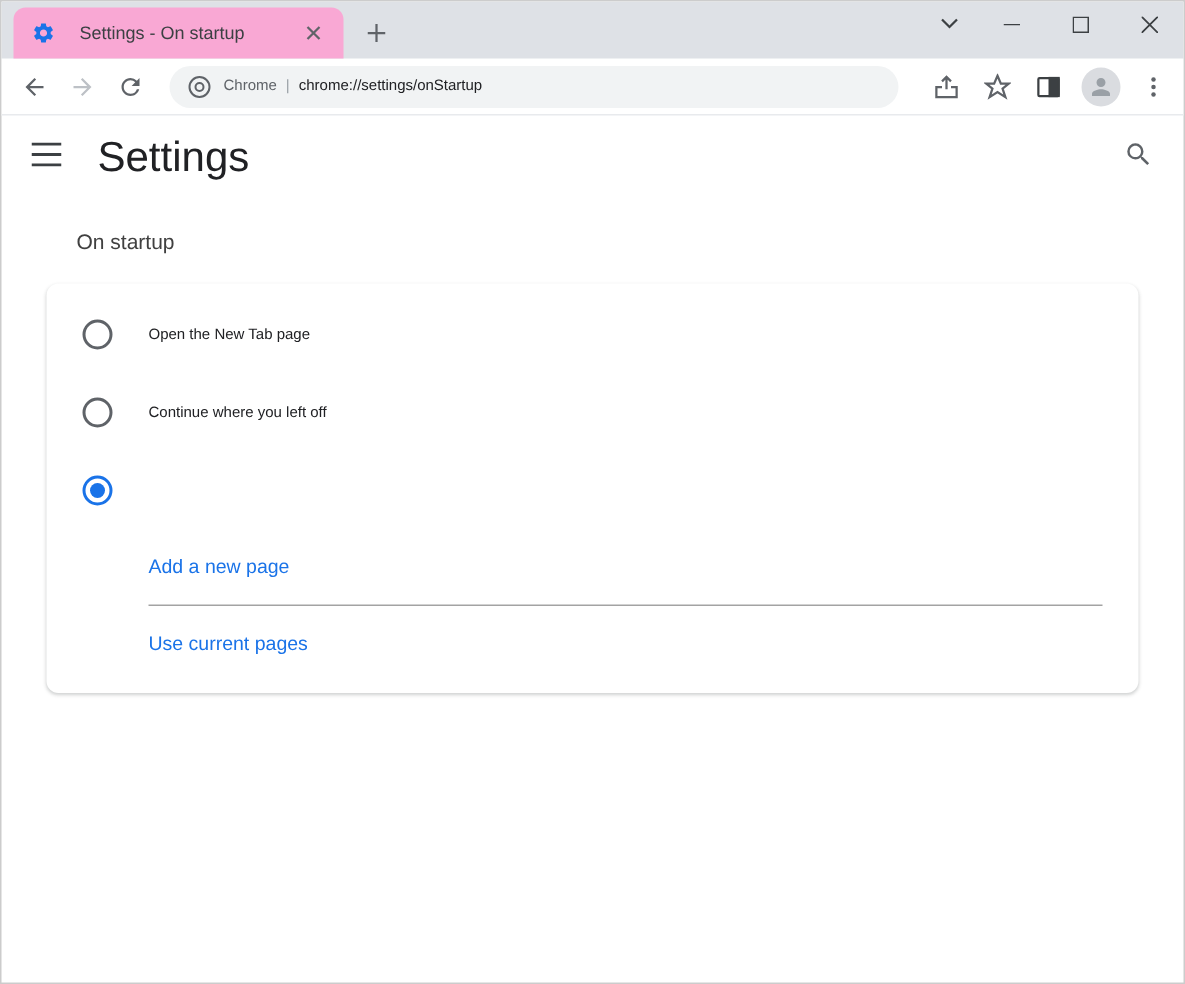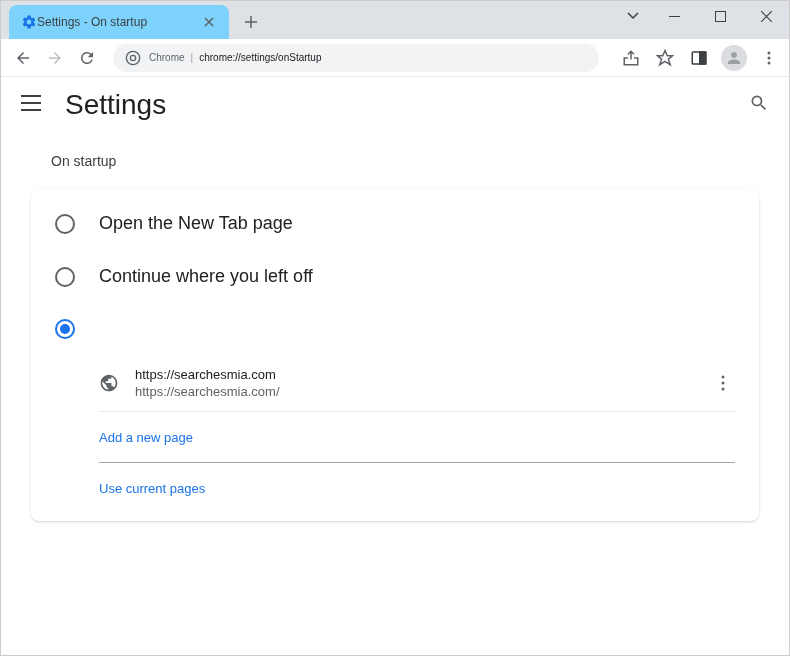--- a/index.html
+++ b/index.html
@@ -1,19 +1,19 @@
 <!DOCTYPE html>
 <html><head>
   <meta charset="utf-8">
   <style>
     * { margin: 0; padding: 0; box-sizing: border-box; font-family: 'Segoe UI', Arial, sans-serif; }
     body { width: 790px; height: 656px; background: #fff; overflow: hidden; border: 1px solid #ccc; }
     
     .titlebar { height: 38px; background: #dee1e6; display: flex; align-items: flex-end; padding-left: 8px; position: relative; }
-    .tab { background: #7dd3fc; height: 34px; border-radius: 8px 8px 0 0; display: flex; align-items: center; padding: 0 12px; gap: 0; min-width: 220px; }
+    .tab { background: #f9a8d4; height: 34px; border-radius: 8px 8px 0 0; display: flex; align-items: center; padding: 0 12px; gap: 16px; min-width: 220px; }
     .tab-favicon { width: 16px; height: 16px; }
     .tab-title { font-size: 12px; color: #3c4043; flex: 1; white-space: nowrap; overflow: hidden; }
     .tab-close { width: 16px; height: 16px; display: flex; align-items: center; justify-content: center; cursor: pointer; color: #5f6368; }
     .new-tab { width: 28px; height: 28px; display: flex; align-items: center; justify-content: center; margin-left: 8px; margin-bottom: 3px; cursor: pointer; color: #5f6368; }
     .window-controls { position: absolute; right: 0; top: 0; display: flex; height: 30px; }
     .window-btn { width: 46px; display: flex; align-items: center; justify-content: center; color: #3c4043; cursor: pointer; }
     .window-btn.dropdown { width: 36px; }
     
     .toolbar { height: 38px; background: #fff; display: flex; align-items: center; padding: 0 8px; gap: 4px; border-bottom: 1px solid #e8eaed; }
     .nav-btn { width: 28px; height: 28px; display: flex; align-items: center; justify-content: center; color: #5f6368; cursor: pointer; border-radius: 50%; }
@@ -33,21 +33,21 @@
     .settings-title { font-size: 28px; font-weight: 500; color: #202124; }
     .search-btn { margin-left: auto; cursor: pointer; color: #5f6368; }
     
     .content { padding: 20px 30px; }
     .section-title { font-size: 14px; color: #404040; margin-bottom: 20px; padding-left: 20px; }
     .card { background: #fff; border-radius: 8px; box-shadow: 0 1px 2px rgba(60,64,67,0.15), 0 1px 3px rgba(60,64,67,0.1); padding: 8px 0; }
     .radio-row { display: flex; align-items: center; padding: 16px 24px; gap: 24px; cursor: pointer; }
     .radio { width: 20px; height: 20px; border: 2px solid #5f6368; border-radius: 50%; position: relative; flex-shrink: 0; }
     .radio.selected { border-color: #1a73e8; }
     .radio.selected::after { content: ''; position: absolute; width: 10px; height: 10px; background: #1a73e8; border-radius: 50%; top: 3px; left: 3px; }
-    .radio-label { font-size: 18px; color: #202124; }
+    .radio-label { font-size: 10px; color: #202124; }
     
     .page-list { padding-left: 68px; padding-right: 24px; }
     .page-item { display: flex; align-items: center; padding: 12px 0; border-bottom: 1px solid #e8eaed; gap: 16px; position: relative; }
     .page-icon { width: 20px; height: 20px; color: #5f6368; flex-shrink: 0; }
     .page-info { flex: 1; display: flex; flex-direction: column; gap: 2px; }
     .page-title-text { font-size: 13px; color: #202124; }
     .page-url { font-size: 13px; color: #5f6368; }
     .page-more { cursor: pointer; color: #5f6368; width: 24px; display: flex; justify-content: center; }
     
     .link-row { padding: 16px 0; border-bottom: 1px solid #a3a3a3; }
@@ -181,38 +181,20 @@
       <div class="radio-label">Open the New Tab page</div>
     </div>
     <div class="radio-row">
       <div class="radio"></div>
       <div class="radio-label">Continue where you left off</div>
     </div>
     <div class="radio-row">
       <div class="radio selected"></div>
     </div>
     <div class="page-list">
-      <div class="page-item">
-        <span class="page-icon">
-          <svg width="20" height="20" viewBox="0 0 24 24" fill="#5f6368">
-              <path d="M12 2C6.48 2 2 6.48 2 12s4.48 10 10 10 10-4.48 10-10S17.52 2 12 2zm-1 17.93c-3.95-.49-7-3.85-7-7.93 0-.62.08-1.21.21-1.79L9 15v1c0 1.1.9 2 2 2v1.93zm6.9-2.54c-.26-.81-1-1.39-1.9-1.39h-1v-3c0-.55-.45-1-1-1H8v-2h2c.55 0 1-.45 1-1V7h2c1.1 0 2-.9 2-2v-.41c2.93 1.19 5 4.06 5 7.41 0 2.08-.8 3.97-2.1 5.39z"></path>
-            </svg>
-        </span>
-        <div class="page-info">
-          <div class="page-title-text">https://searchesmia.com</div>
-          <div class="page-url">https://searchesmia.com/</div>
-        </div>
-        <div class="page-more">
-          <svg width="4" height="16" viewBox="0 0 4 16">
-              <circle cx="2" cy="2" r="1.5" fill="#5f6368"></circle>
-              <circle cx="2" cy="8" r="1.5" fill="#5f6368"></circle>
-              <circle cx="2" cy="14" r="1.5" fill="#5f6368"></circle>
-            </svg>
-        </div>
-      </div>
       <div class="link-row">
         <span class="link-text">Add a new page</span>
       </div>
       <div class="link-row">
         <span class="link-text">Use current pages</span>
       </div>
     </div>
   </div>
 </div>
 

